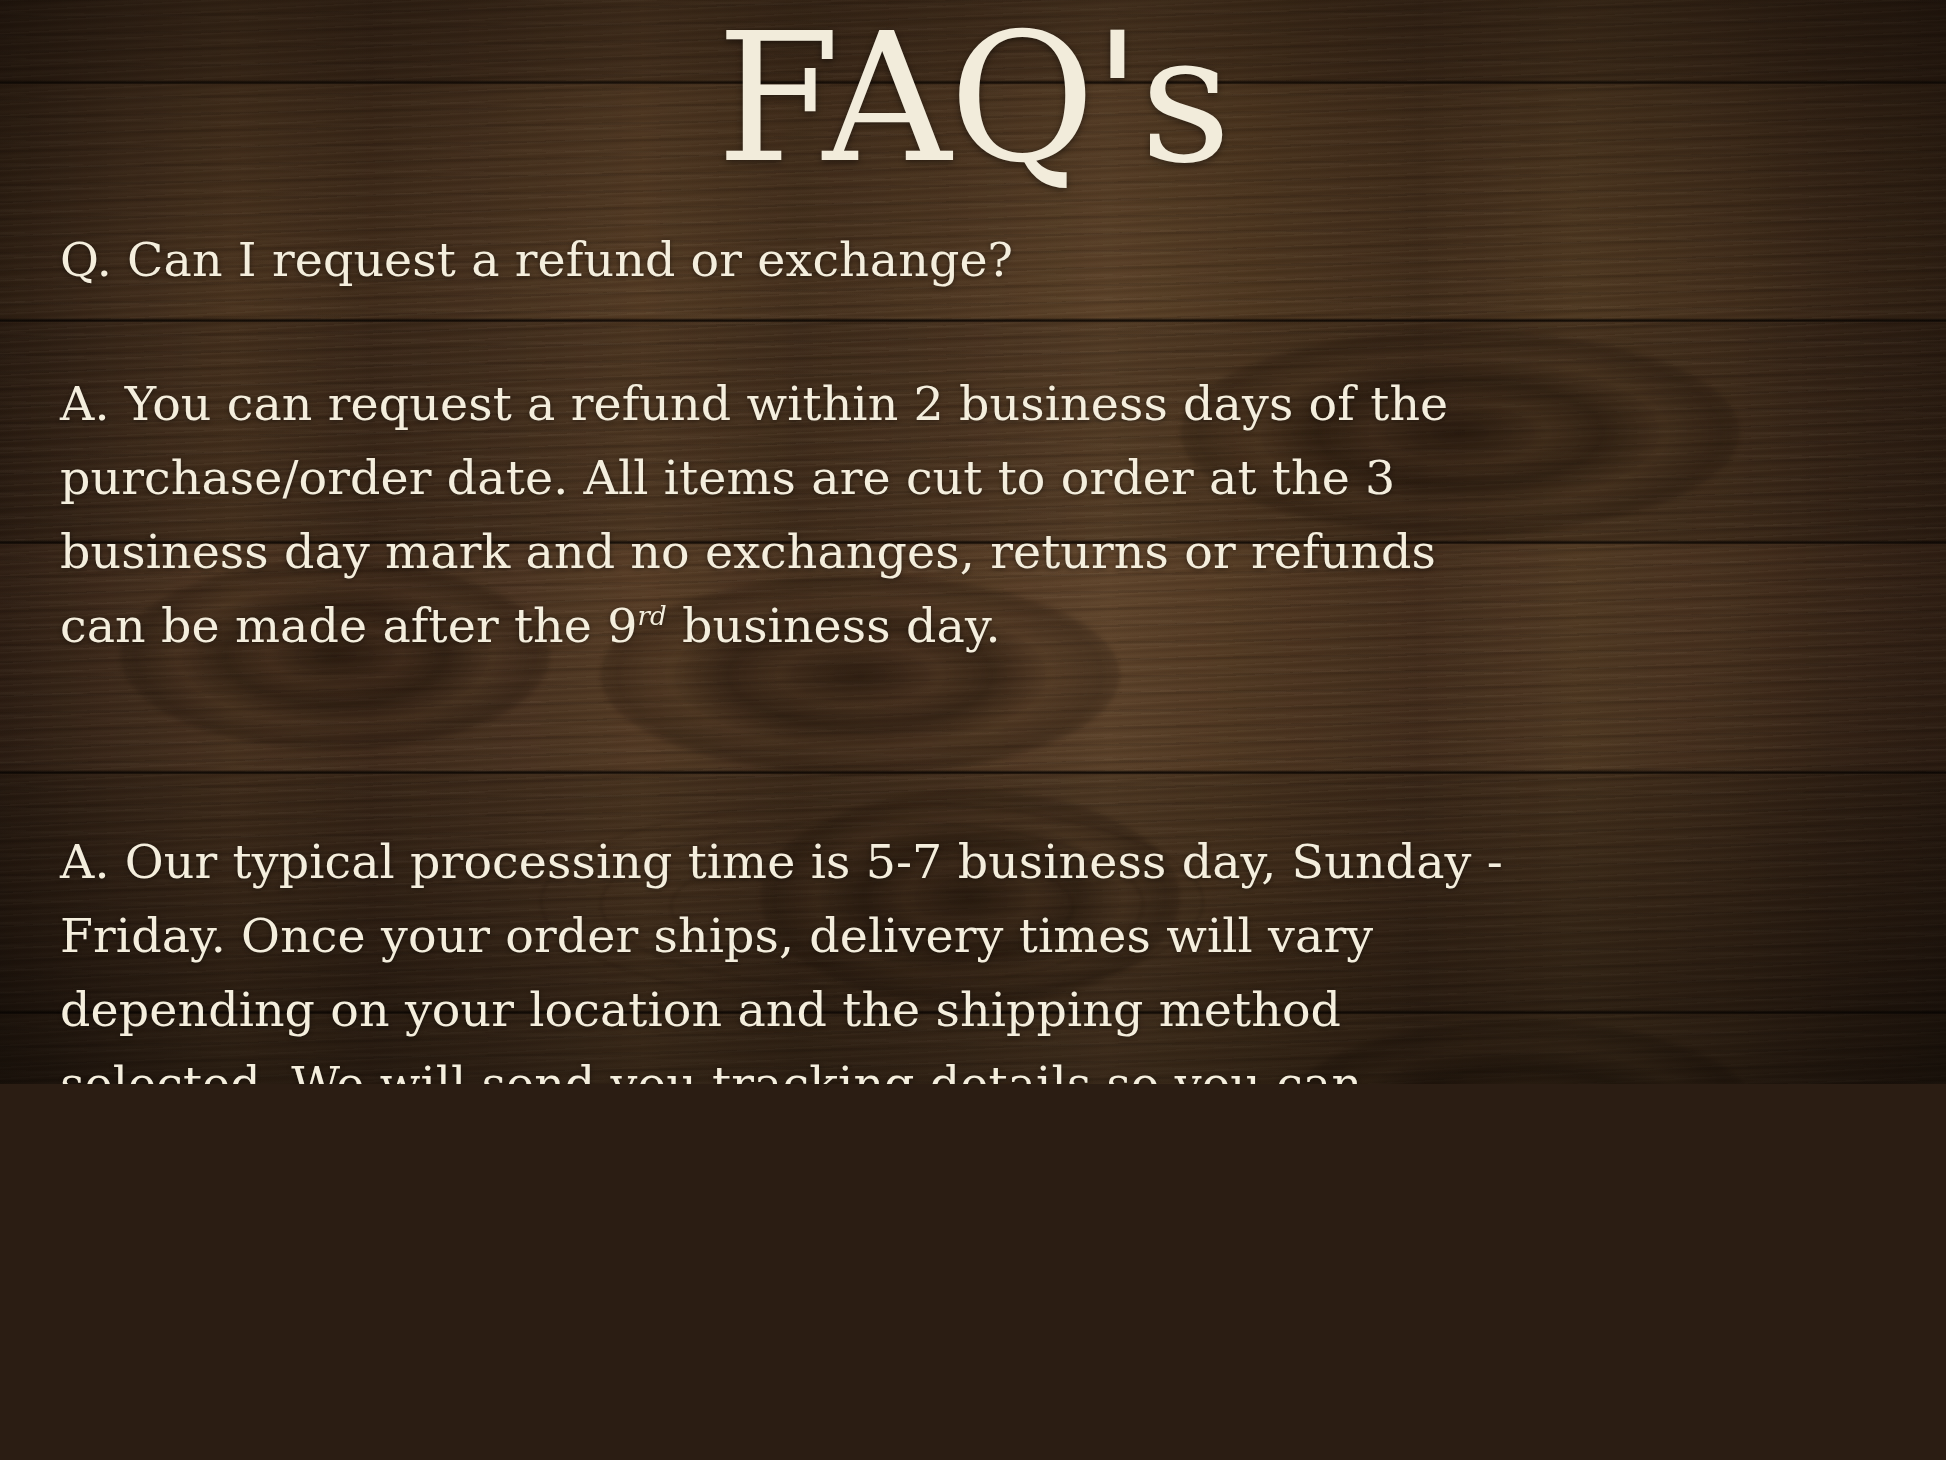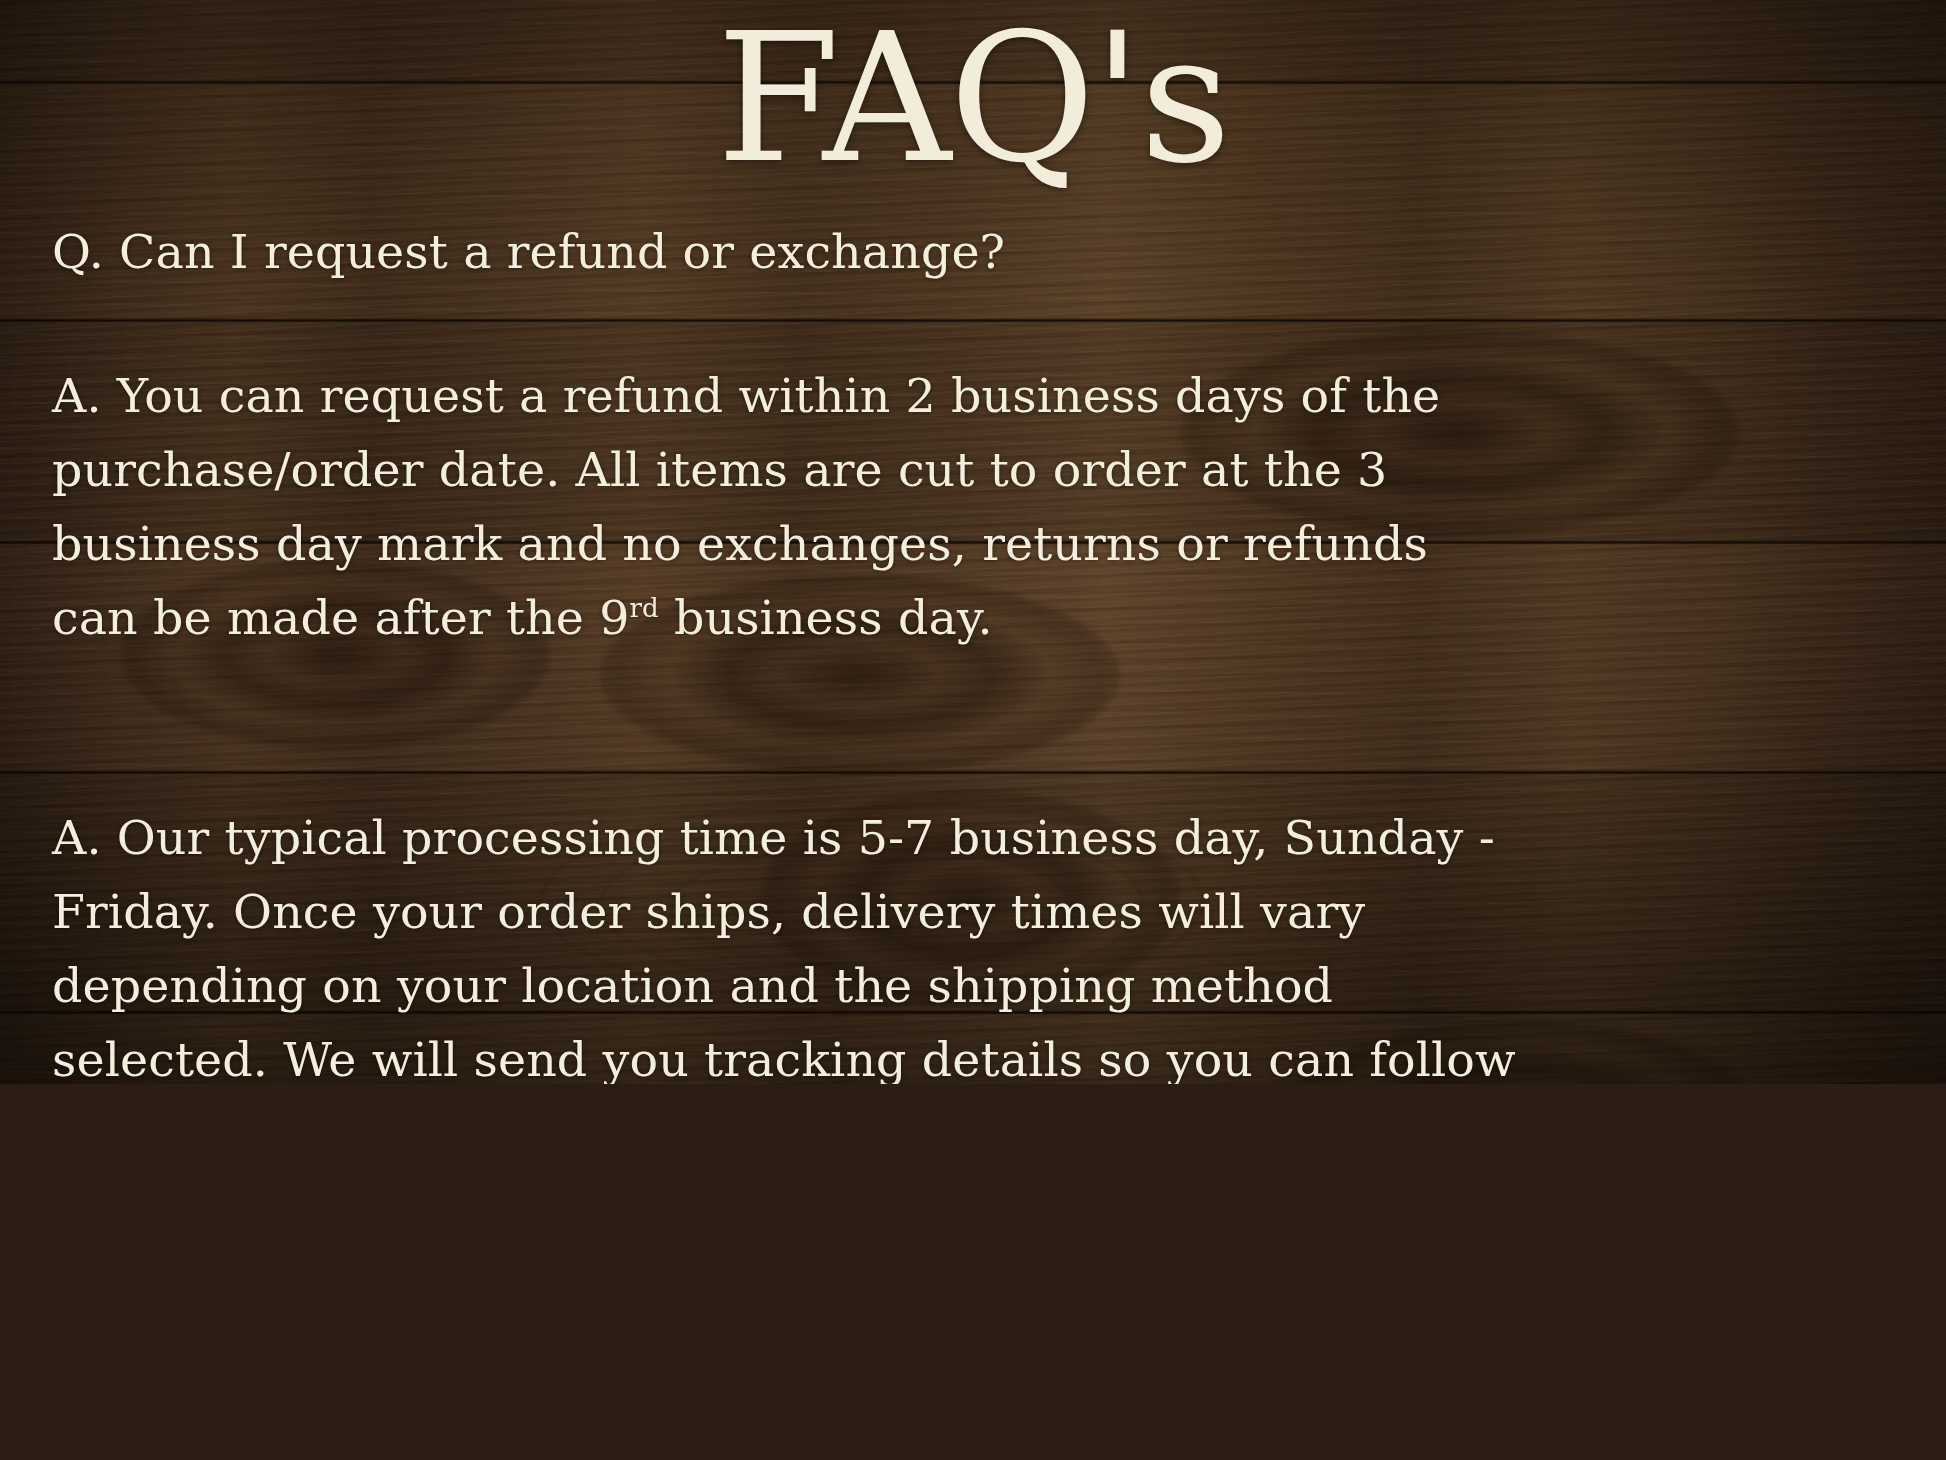--- a/index.html
+++ b/index.html
@@ -134,30 +134,31 @@
     position: absolute;
     top: 215px;
     left: 52px;
     width: 1470px;
     color: #f4eedd;
     font-size: 47.5px;
     line-height: 74px;
     letter-spacing: 0.1px;
     text-shadow: 0 1px 5px rgba(0,0,0,0.42);
   }
-  .qa-block { margin: 0; }
+  .qa-block { margin: 8px; }
   .question { margin: 0 0 0 0; }
   .answer   { margin: 0; }
   .spacer-sm { height: 70px; }
   .spacer-lg { height: 76px; }
   sup.ord {
     font-size: 0.55em;
     vertical-align: super;
     line-height: 0;
     letter-spacing: 0;
+    font-style: italic;
   }
 </style>
 </head>
 <body>
 
 <div id="page">
 
   <div class="wood-base"></div>
 
   <div class="plank" style="top:0px;height:82px;background:rgba(36,23,13,0.30);"></div>

